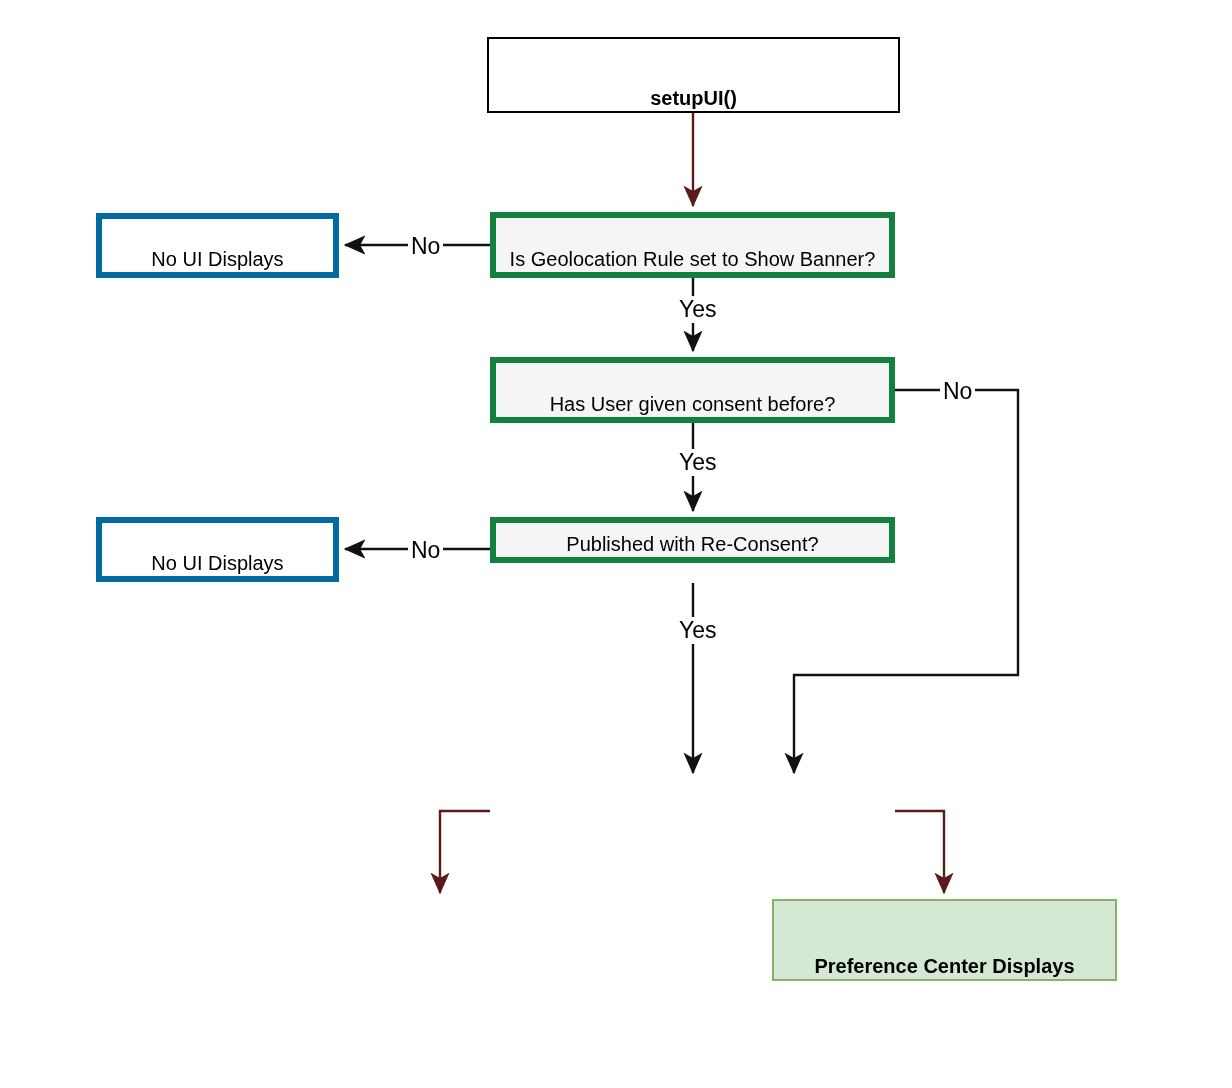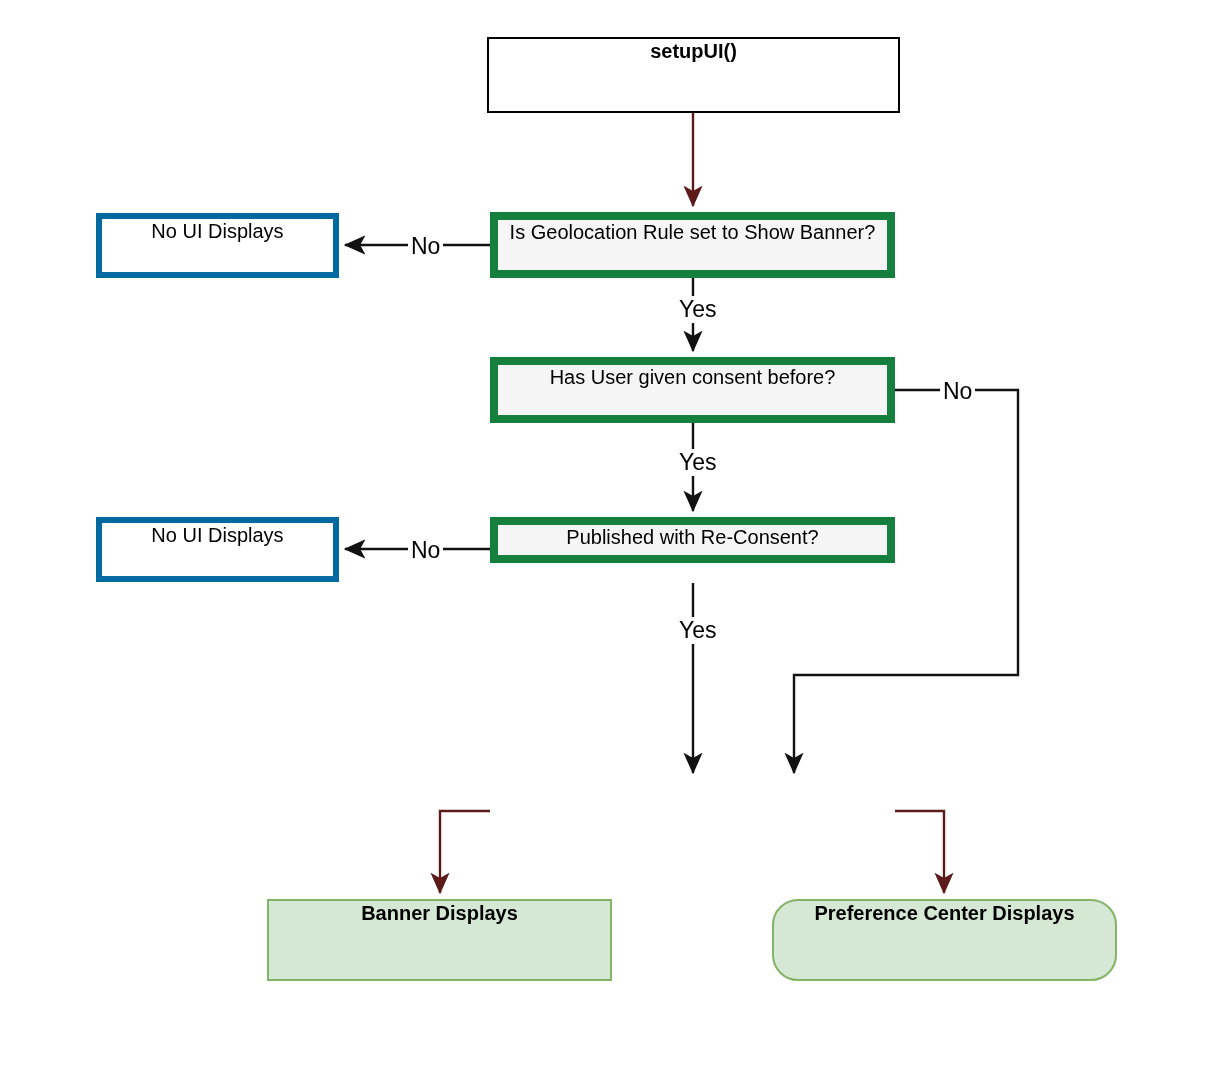--- a/index.html
+++ b/index.html
@@ -23,40 +23,40 @@
     left: 0;
     top: 0;
     width: 1232px;
     height: 1088px;
     pointer-events: none;
   }
   .node {
     position: absolute;
     box-sizing: border-box;
     display: flex;
-    align-items: flex-start;
+    align-items: flex-end;
     justify-content: center;
     text-align: center;
     line-height: 1.25;
     font-size: 20px;
     color: #000000;
   }
   .node-terminal {
     background: #ffffff;
     border: 2px solid #000000;
     font-weight: bold;
   }
   .node-plain {
     background: #ffffff;
     border: 6px solid #0369a1;
     font-weight: normal;
   }
   .node-decision {
     background: #f5f5f5;
-    border: 8px solid #15803d;
+    border: 6px solid #15803d;
     font-weight: normal;
   }
   .node-success {
     background: #d5e8d4;
     border: 2px solid #82b366;
     font-weight: bold;
   }
   .node-label {
     display: block;
     padding: 0 10px;
@@ -124,25 +124,22 @@
 
   <div class="node node-decision" style="left:490px; top:517px; width:405px; height:46px;">
     <span class="node-label">Published with Re-Consent?</span>
   </div>
 
   <div class="node node-plain" style="left:96px; top:517px; width:243px; height:65px;">
     <span class="node-label">No UI Displays</span>
   </div>
 
 
-  <div class="node node-success" style="left:267px; top:899px; width:345px; height:82px;">
-    <span class="node-label">Banner Displays</span>
-  </div>
 
-  <div class="node node-success" style="left:772px; top:899px; width:345px; height:82px;border-radius:26px;">
+  <div class="node node-success" style="left:772px; top:899px; width:345px; height:82px;">
     <span class="node-label">Preference Center Displays</span>
   </div>
 
   <div class="edge-label" style="left:408px; top:233px;">No</div>
 
   <div class="edge-label" style="left:676px; top:296px;">Yes</div>
 
   <div class="edge-label" style="left:940px; top:378px;">No</div>
 
   <div class="edge-label" style="left:676px; top:449px;">Yes</div>

